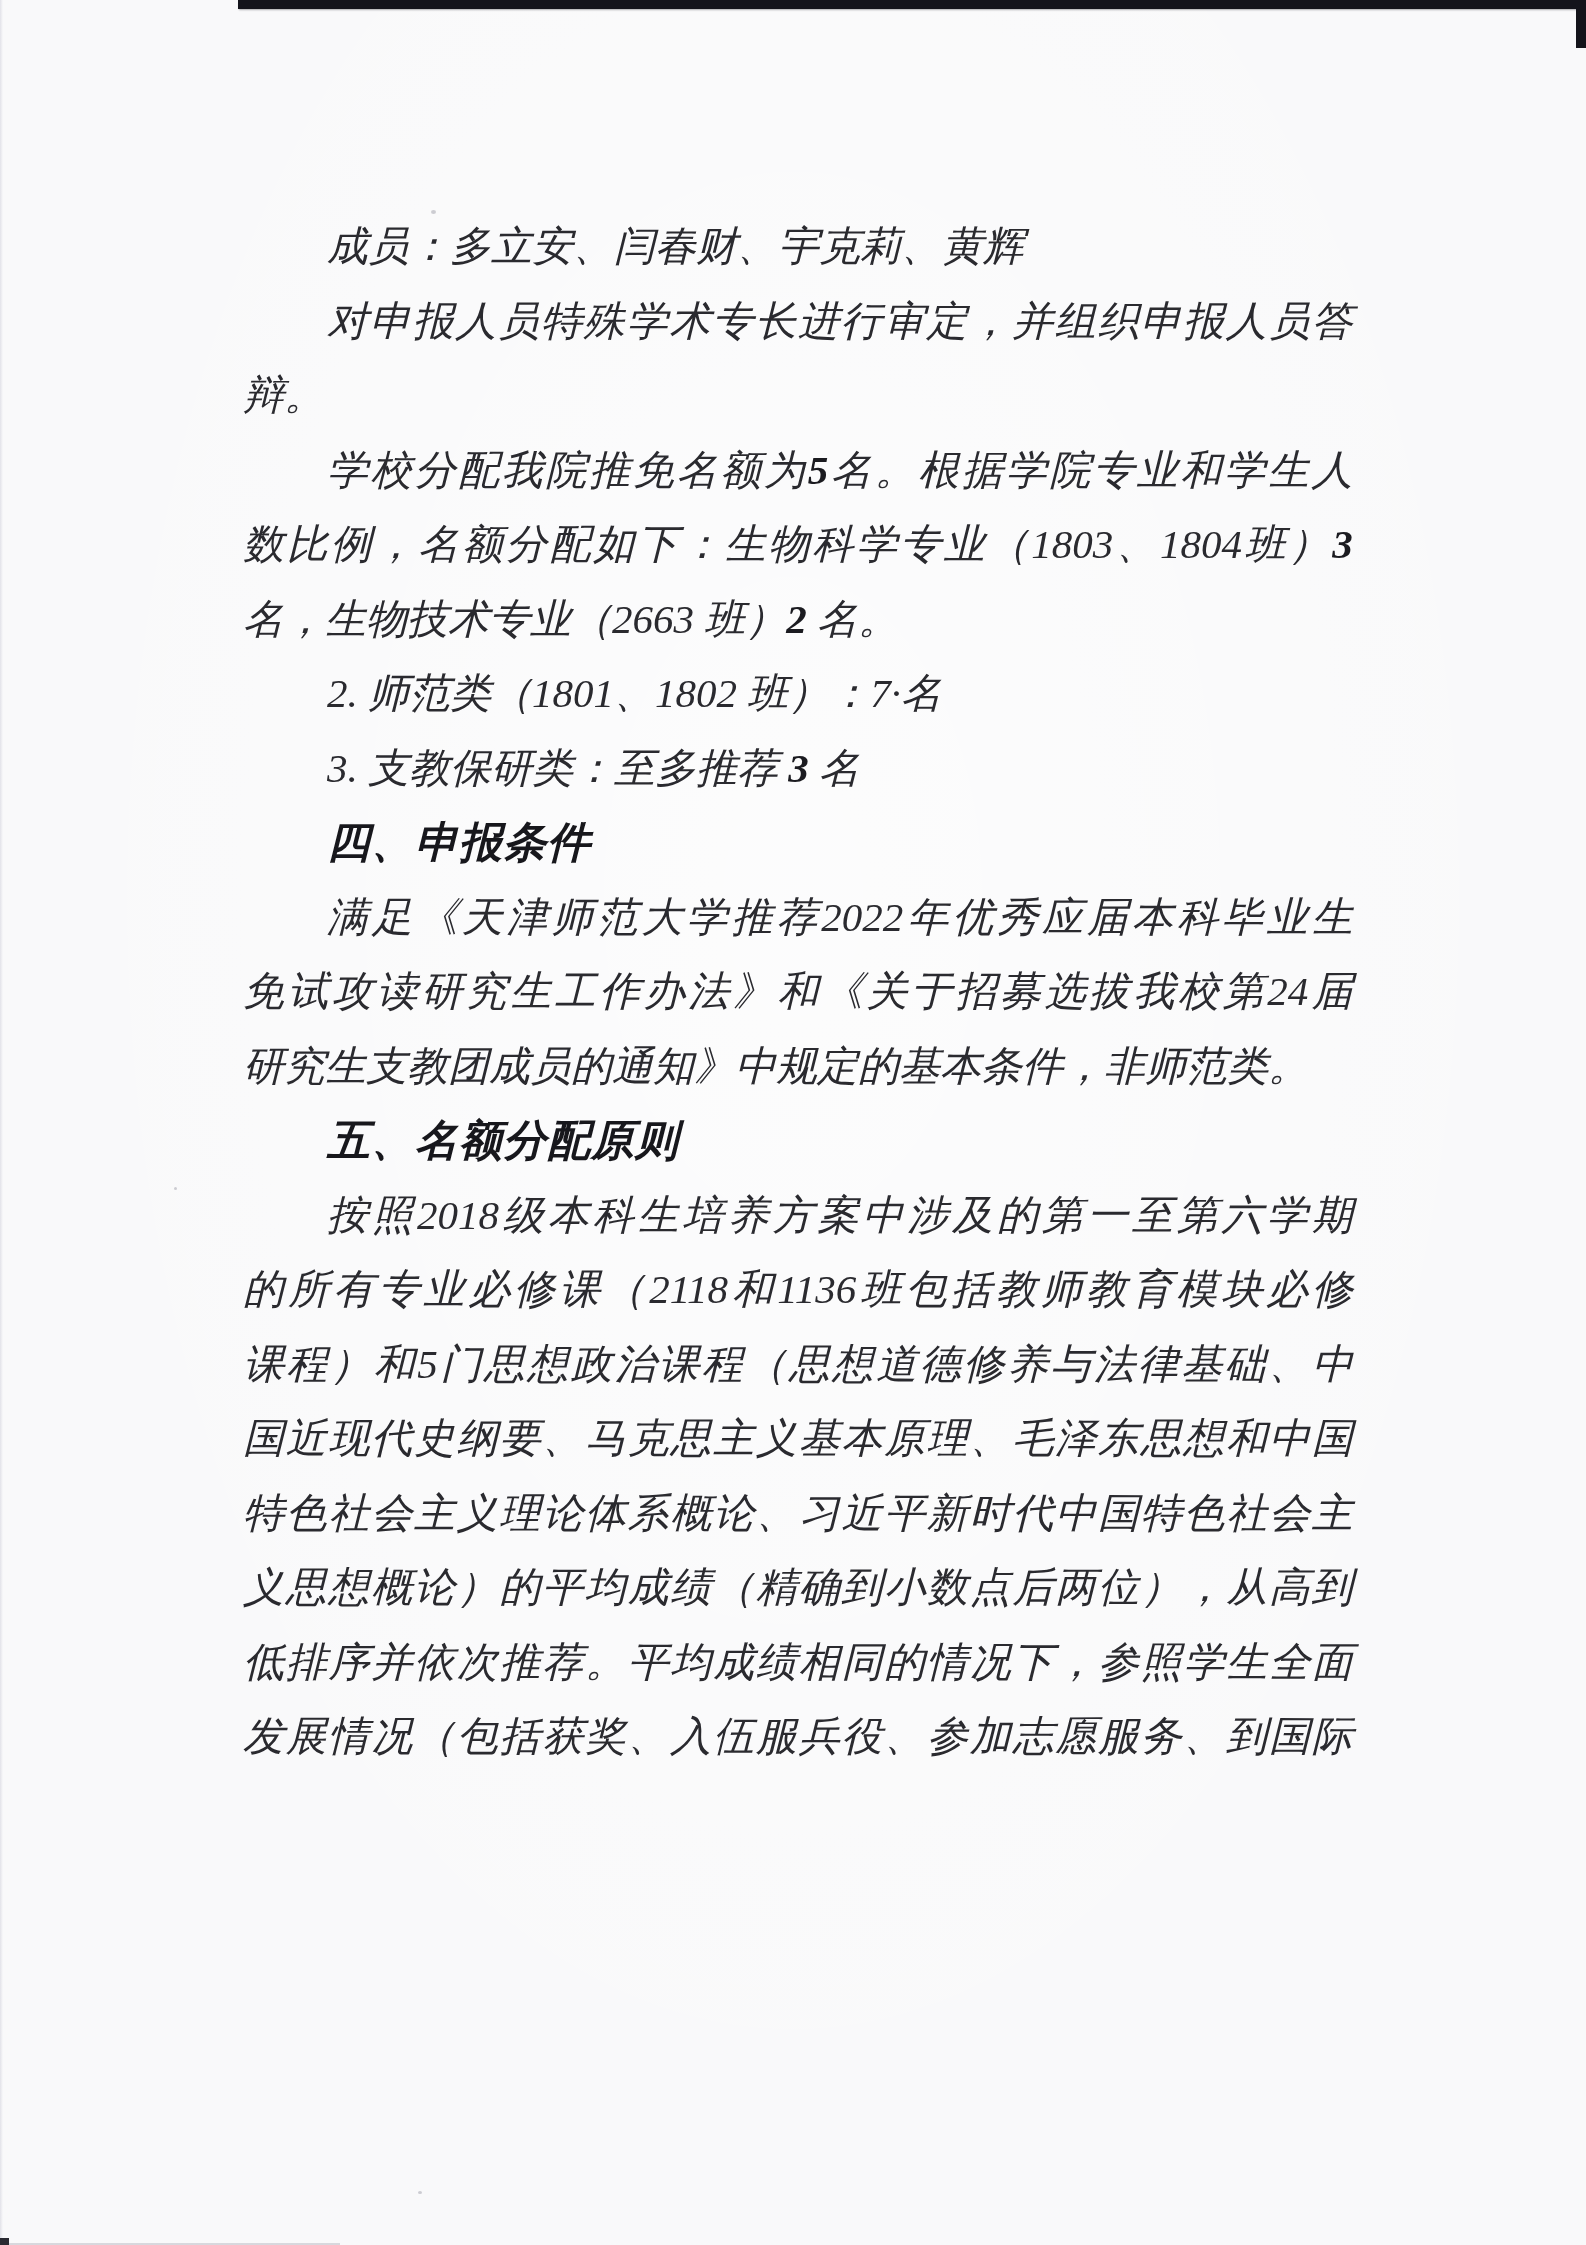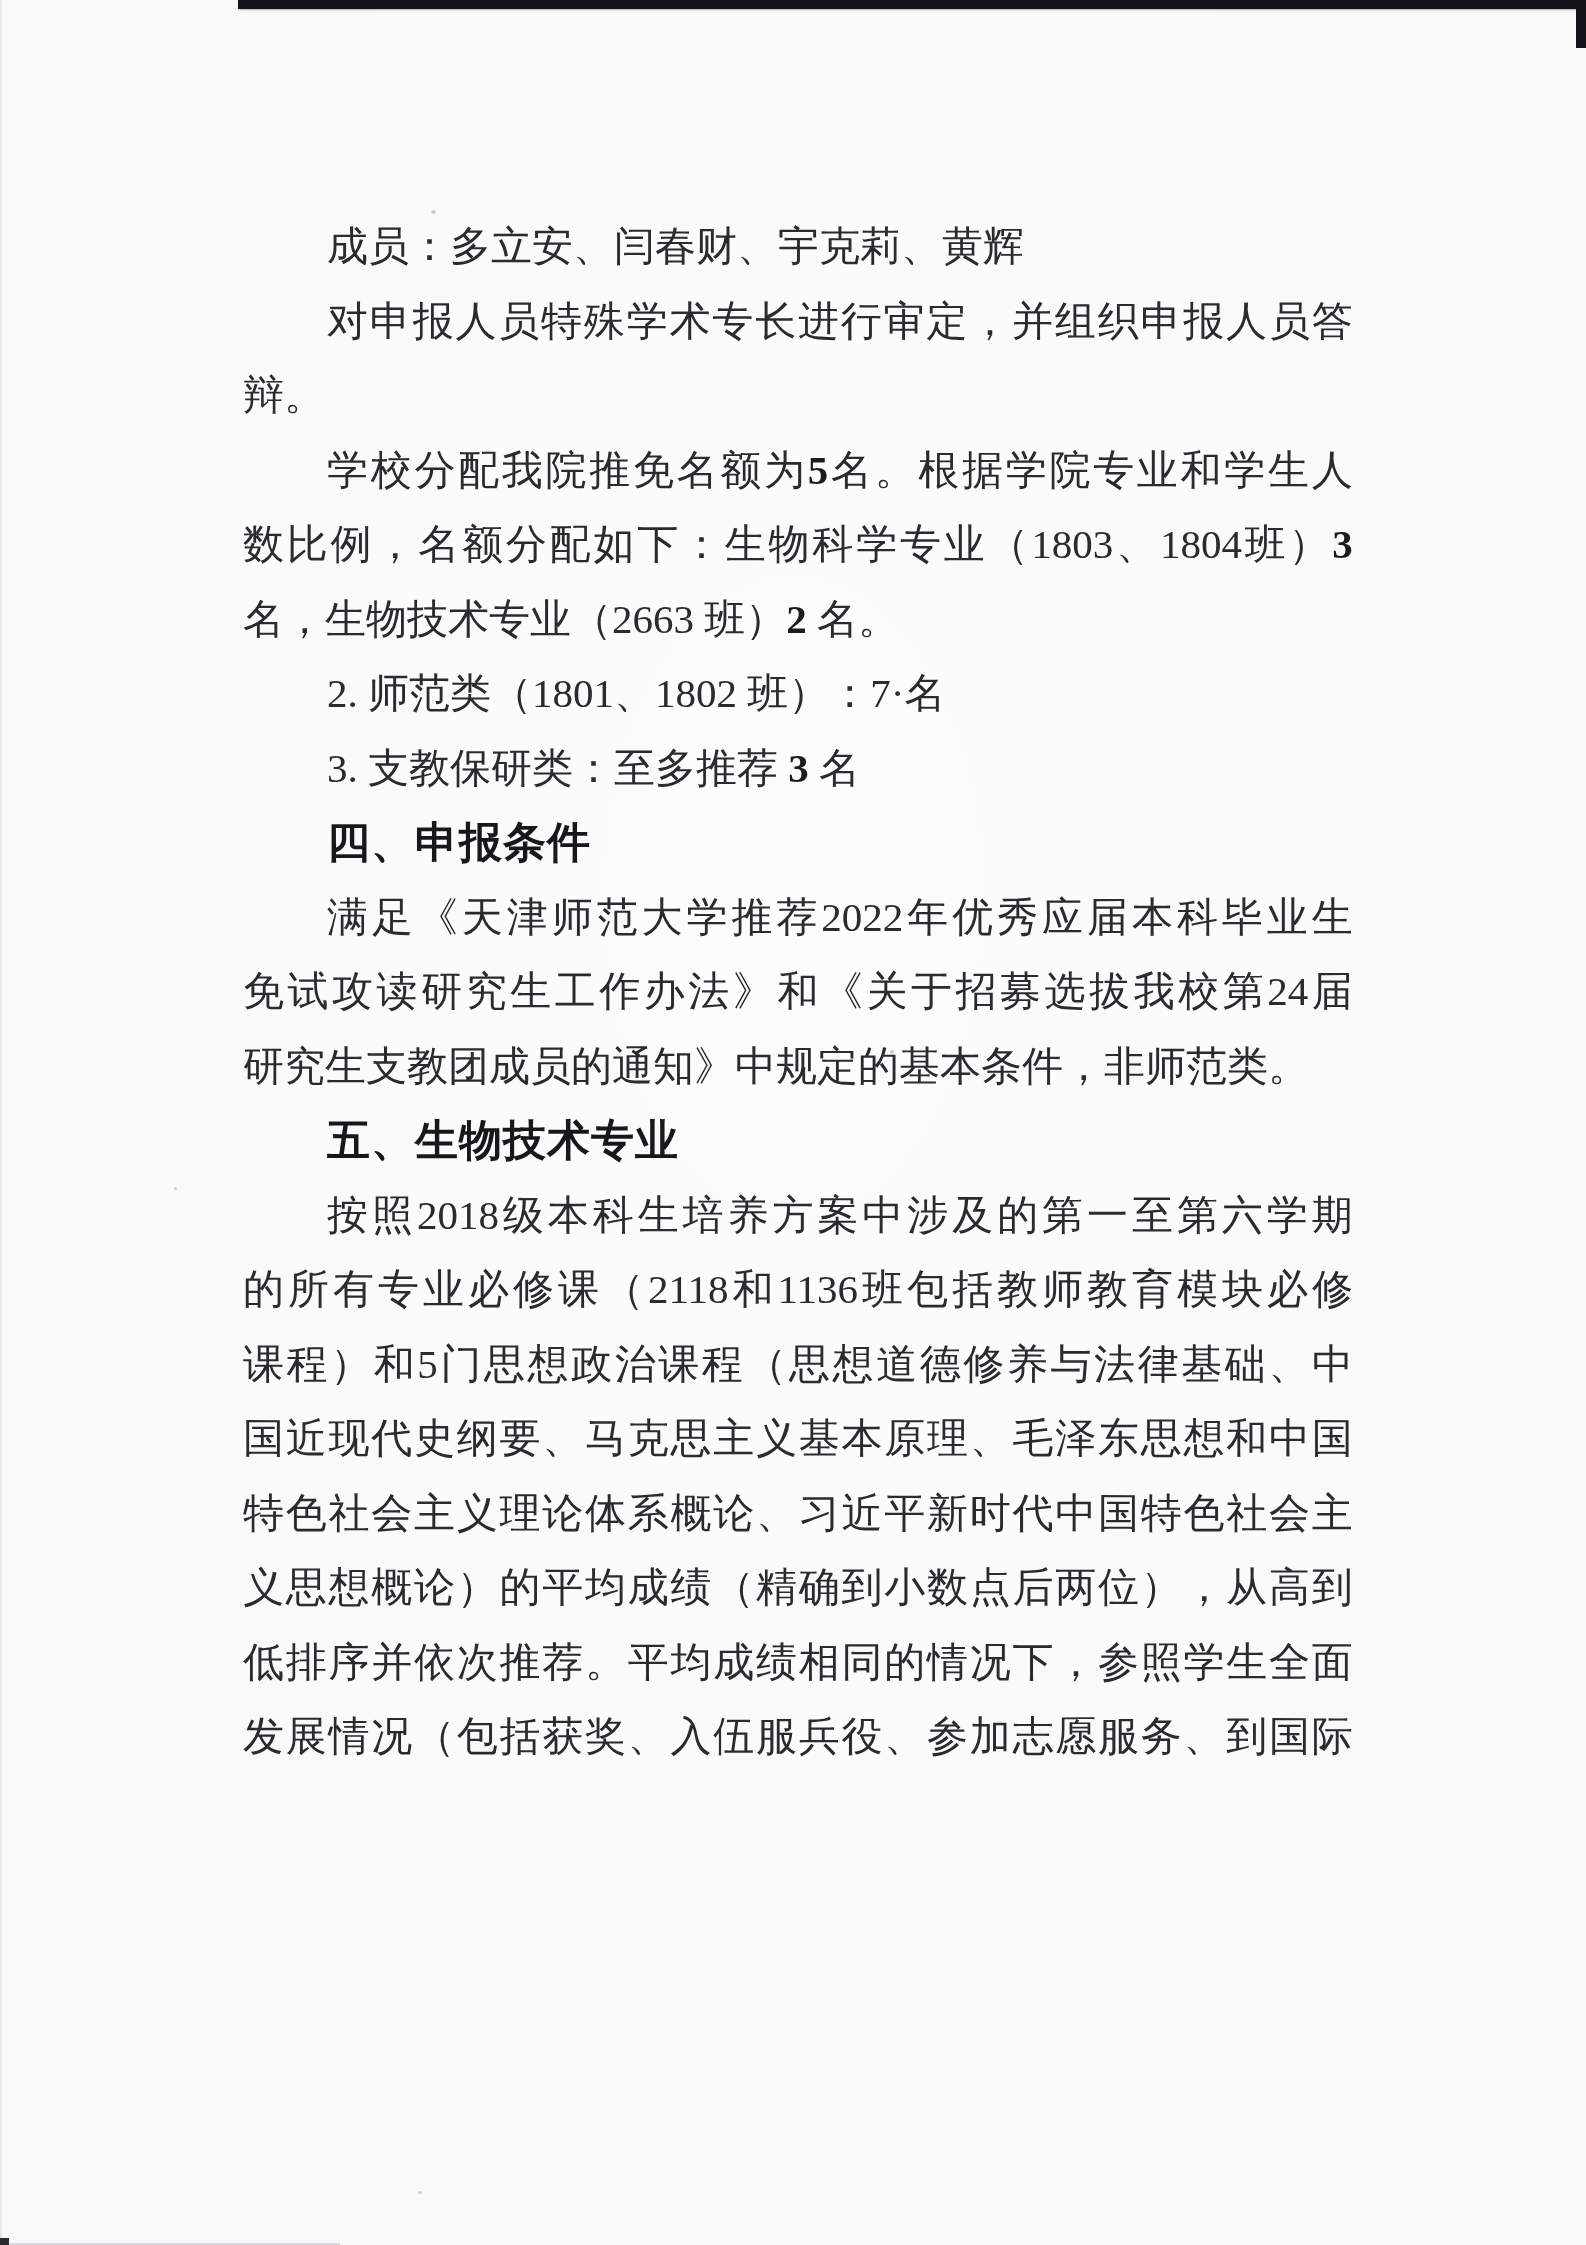--- a/index.html
+++ b/index.html
@@ -14,20 +14,21 @@
     background:#ffffff;
     font-family:"Liberation Serif","DejaVu Serif",serif;
     overflow:hidden;
   }
   .page{
     position:relative;
     width:1586px;height:2245px;
     background:
       radial-gradient(ellipse at 50% 40%, rgba(255,255,255,.55) 0%, rgba(255,255,255,0) 70%),
       var(--paper);
+    font-style: italic;
   }
   
   .edge-top{
     position:absolute;top:0;left:238px;right:0;height:9px;
     background:var(--edge);
     box-shadow:0 2px 2px -1px rgba(20,20,27,.35);
   }
   .edge-top-right{
     position:absolute;top:0;right:0;width:10px;height:48px;
     background:var(--edge);
@@ -229,21 +230,21 @@
         <span>募</span>
         <span>选</span>
         <span>拔</span>
         <span>我</span>
         <span>校</span>
         <span>第</span>
         <span>24</span>
         <span>届</span>
       </div>
       <div class="line"><span>研究生支教团成员的通知》中规定的基本条件，非师范类。</span></div>
-      <div class="line indent heading"><span>五、生物技术专业</span></div>
+      <div class="line indent heading"><span>五、名额分配原则</span></div>
       <div class="line indent justify">
         <span>按</span>
         <span>照</span>
         <span>2018</span>
         <span>级</span>
         <span>本</span>
         <span>科</span>
         <span>生</span>
         <span>培</span>
         <span>养</span>

